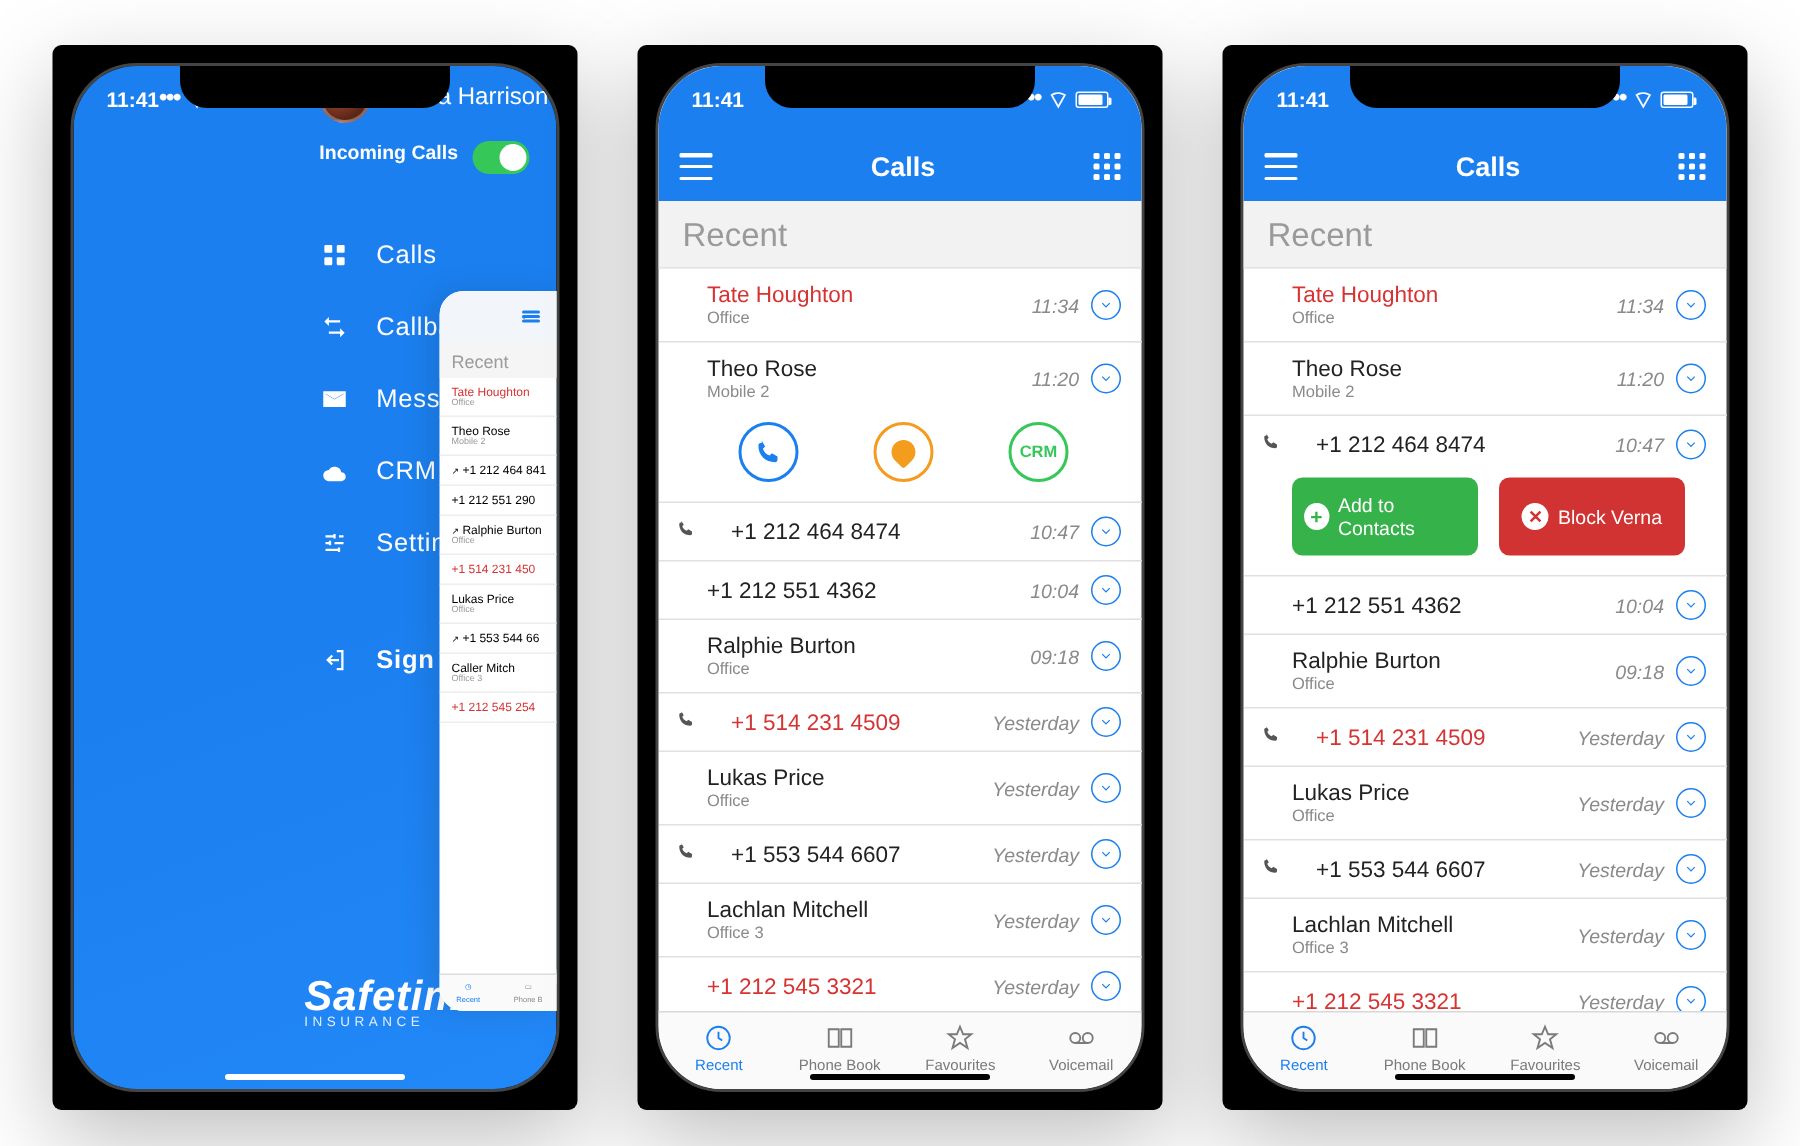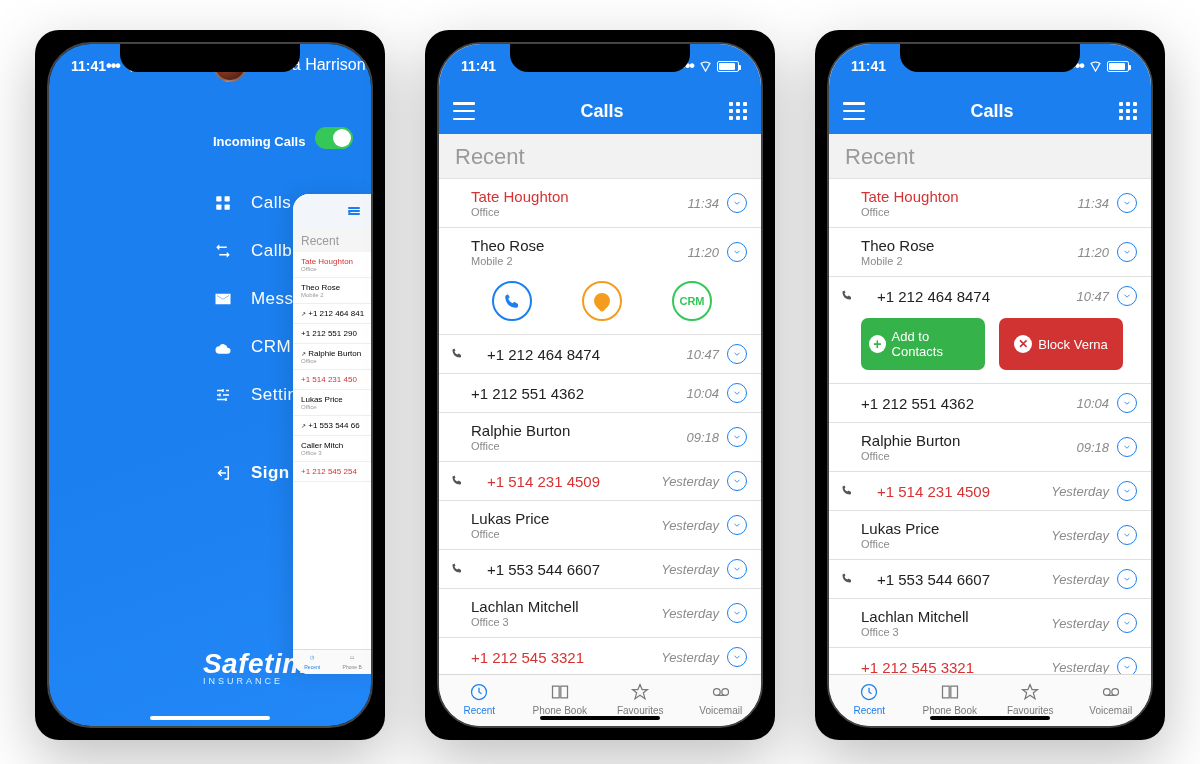--- a/index.html
+++ b/index.html
@@ -1,37 +1,37 @@
 <!DOCTYPE html>
 <html><head>
 <meta charset="utf-8">
 <style>
 * { margin: 0; padding: 0; box-sizing: border-box; font-family: -apple-system, BlinkMacSystemFont, "Segoe UI", Helvetica, Arial, sans-serif; }
 body { background: #fff; display: flex; justify-content: center; align-items: flex-start; gap: 40px; padding: 30px; }
-.phone { width: 350px; height: 710px; background: #000; border-radius: 24px; padding: 12px; position: relative; box-shadow: 0 20px 60px rgba(0,0,0,.25); }
+.phone { width: 350px; height: 710px; background: #000; border-radius: 6px; padding: 12px; position: relative; box-shadow: 0 20px 60px rgba(0,0,0,.25); }
 .phone-inner { width: 100%; height: 100%; border: 2px solid #444; border-radius: 44px; overflow: hidden; position: relative; background: #fff; }
 .notch { position: absolute; top: 0; left: 50%; transform: translateX(-50%); width: 180px; height: 28px; background: #000; border-bottom-left-radius: 18px; border-bottom-right-radius: 18px; z-index: 100; }
 .status-bar { height: 44px; display: flex; justify-content: space-between; align-items: center; padding: 0 22px; font-size: 14px; font-weight: 600; }
 .status-bar.white { color: #fff; }
 .status-bar.dark { color: #000; }
 .status-icons { display: flex; gap: 4px; align-items: center; }
 .signal, .wifi, .battery { display: inline-block; }
 .signal::before { content: '•••'; letter-spacing: -1px; font-size: 16px; }
 .wifi::before { content: '⌔'; font-size: 16px; }
 .battery { width: 22px; height: 11px; border: 1px solid currentColor; border-radius: 2px; position: relative; }
 .battery::after { content: ''; position: absolute; right: -3px; top: 3px; width: 2px; height: 5px; background: currentColor; border-radius: 0 1px 1px 0; }
 .battery::before { content: ''; position: absolute; left: 1px; top: 1px; bottom: 1px; width: 80%; background: currentColor; border-radius: 1px; }
 
 
 .sidebar-screen { background: linear-gradient(160deg, #1b7fef 0%, #1b7fef 55%, #2388f7 100%); height: 100%; display: flex; }
 .sidebar-left { width: 72%; padding: 4px 0 0 26px; color: #fff; display: flex; flex-direction: column; }
 .user-row { display: flex; align-items: center; gap: 12px; margin-bottom: 12px; }
 .avatar { width: 34px; height: 34px; border-radius: 50%; background: radial-gradient(circle at 35% 35%, #e8c7ae 30%, #8a3a25 35%, #5a2618 70%); border: 2px solid rgba(255,255,255,.3); }
 .user-name { font-size: 16px; font-weight: 300; }
-.incoming-row { display: flex; align-items: flex-end; gap: 10px; font-size: 13px; font-weight: 600; margin-bottom: 30px; margin-top: 33px; }
+.incoming-row { display: flex; align-items: flex-start; gap: 10px; font-size: 13px; font-weight: 600; margin-bottom: 30px; }
 .toggle { width: 38px; height: 22px; background: #36c759; border-radius: 11px; position: relative; }
 .toggle::after { content: ''; position: absolute; right: 2px; top: 2px; width: 18px; height: 18px; background: #fff; border-radius: 50%; }
 .menu { list-style: none; }
 .menu li { display: flex; align-items: center; gap: 18px; padding: 14px 0; font-size: 17px; font-weight: 400; letter-spacing: .5px; }
 .menu li.signout { font-weight: 700; margin-top: 30px; }
 .menu-icon { width: 20px; height: 20px; display: flex; align-items: center; justify-content: center; }
 .menu-icon svg { width: 18px; height: 18px; fill: #fff; }
 .brand { margin-top: auto; margin-bottom: 40px; align-self: center; width: 160px; position: relative; left: -10px; }
 .brand-text { font-size: 28px; font-style: italic; font-weight: 700; color: #fff; letter-spacing: .5px; }
 .brand-sub { font-size: 9px; letter-spacing: 3px; color: rgba(255,255,255,.85); margin-top: -4px; }

